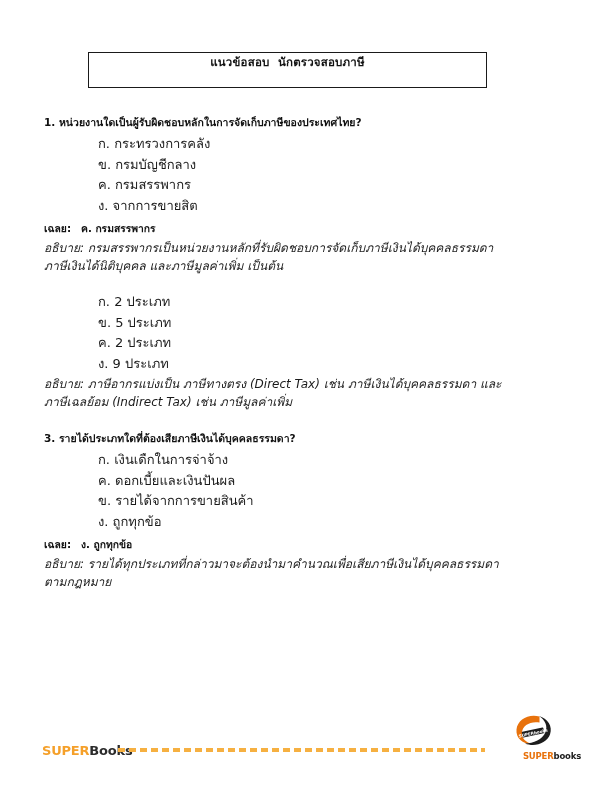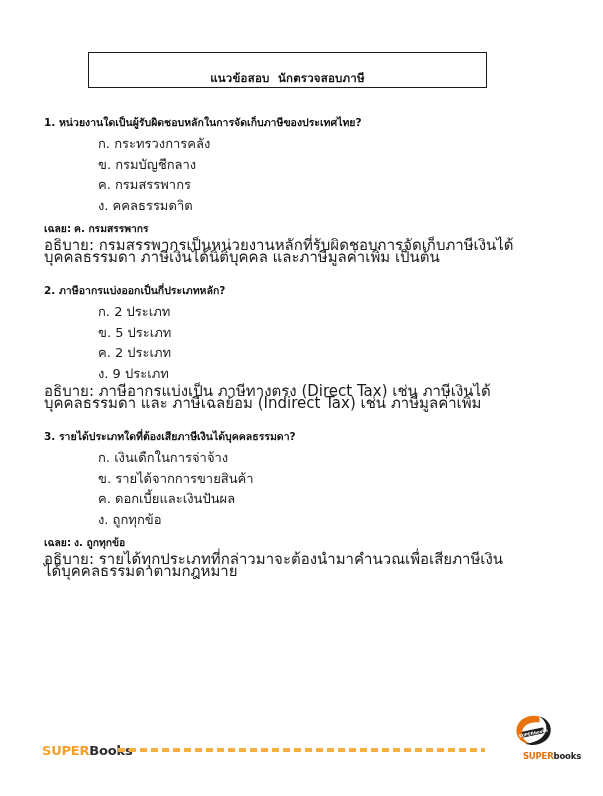--- a/index.html
+++ b/index.html
@@ -22,21 +22,21 @@
   }
   .title-box {
     position: absolute;
     left: 88px;
     top: 52px;
     width: 399px;
     height: 36px;
     border: 1.5px solid #1a1a1a;
     box-sizing: border-box;
     display: flex;
-    align-items: flex-end;
+    align-items: flex-start;
     justify-content: center;
   }
   .title-text {
     font-size: 11.5px;
     font-weight: bold;
     color: #111111;
     letter-spacing: 0.2px;
     white-space: pre;
   }
   .content {
@@ -65,29 +65,30 @@
   }
   .answer {
     font-size: 10.3px;
     font-weight: bold;
     color: #111111;
     line-height: 20px;
     margin: 2px 0 0 0;
     white-space: pre;
   }
   .answer .ans-label {
-    margin-right: 3px;
+    margin-right: 10px;
   }
   .explain {
-    font-size: 15px;
+    font-size: 12px;
     color: #1a1a1a;
-    line-height: 12px;
+    line-height: 18px;
     margin: 1px 0 0 0;
     white-space: pre-wrap;
     max-width: 470px;
+    font-style: italic;
   }
   .footer {
     position: absolute;
     left: 0;
     right: 0;
     bottom: 26px;
     height: 60px;
   }
   .footer-brand {
     position: absolute;
@@ -143,39 +144,38 @@
     <div class="title-text">แนวข้อสอบ  นักตรวจสอบภาษี</div>
   </div>
 
   <div class="content">
 
     <div class="qblock">
       <p class="qtext">1. หน่วยงานใดเป็นผู้รับผิดชอบหลักในการจัดเก็บภาษีของประเทศไทย?</p>
       <p class="choice">ก. กระทรวงการคลัง</p>
       <p class="choice">ข. กรมบัญชีกลาง</p>
       <p class="choice">ค. กรมสรรพากร</p>
-      <p class="choice">ง. คคลธรรมดาิต</p>
+      <p class="choice">ง. จากการขายสิต</p>
       <p class="answer"><span class="ans-label">เฉลย:</span><span>ค. กรมสรรพากร</span></p>
       <p class="explain">อธิบาย: กรมสรรพากรเป็นหน่วยงานหลักที่รับผิดชอบการจัดเก็บภาษีเงินได้บุคคลธรรมดา ภาษีเงินได้นิติบุคคล และภาษีมูลค่าเพิ่ม เป็นต้น</p>
     </div>
 
     <div class="qblock">
-      <p class="qtext">2. ภาษีอากรแบ่งออกเป็นกี่ประเภทหลัก?</p>
       <p class="choice">ก. 2 ประเภท</p>
       <p class="choice">ข. 5 ประเภท</p>
       <p class="choice">ค. 2 ประเภท</p>
       <p class="choice">ง. 9 ประเภท</p>
       <p class="explain">อธิบาย: ภาษีอากรแบ่งเป็น ภาษีทางตรง (Direct Tax) เช่น ภาษีเงินได้บุคคลธรรมดา และ ภาษีเฉลย้อม (Indirect Tax) เช่น ภาษีมูลค่าเพิ่ม</p>
     </div>
 
     <div class="qblock">
       <p class="qtext">3. รายได้ประเภทใดที่ต้องเสียภาษีเงินได้บุคคลธรรมดา?</p>
       <p class="choice">ก. เงินเดืกในการจ่าจ้าง</p>
+      <p class="choice">ค. ดอกเบี้ยและเงินปันผล</p>
       <p class="choice">ข. รายได้จากการขายสินค้า</p>
-      <p class="choice">ค. ดอกเบี้ยและเงินปันผล</p>
       <p class="choice">ง. ถูกทุกข้อ</p>
       <p class="answer"><span class="ans-label">เฉลย:</span><span>ง. ถูกทุกข้อ</span></p>
       <p class="explain">อธิบาย: รายได้ทุกประเภทที่กล่าวมาจะต้องนำมาคำนวณเพื่อเสียภาษีเงินได้บุคคลธรรมดาตามกฎหมาย</p>
     </div>
 
   </div>
 
   <div class="footer">
     <div class="footer-brand"><span class="brand-super">SUPER</span><span class="brand-books">Books</span></div>
 

